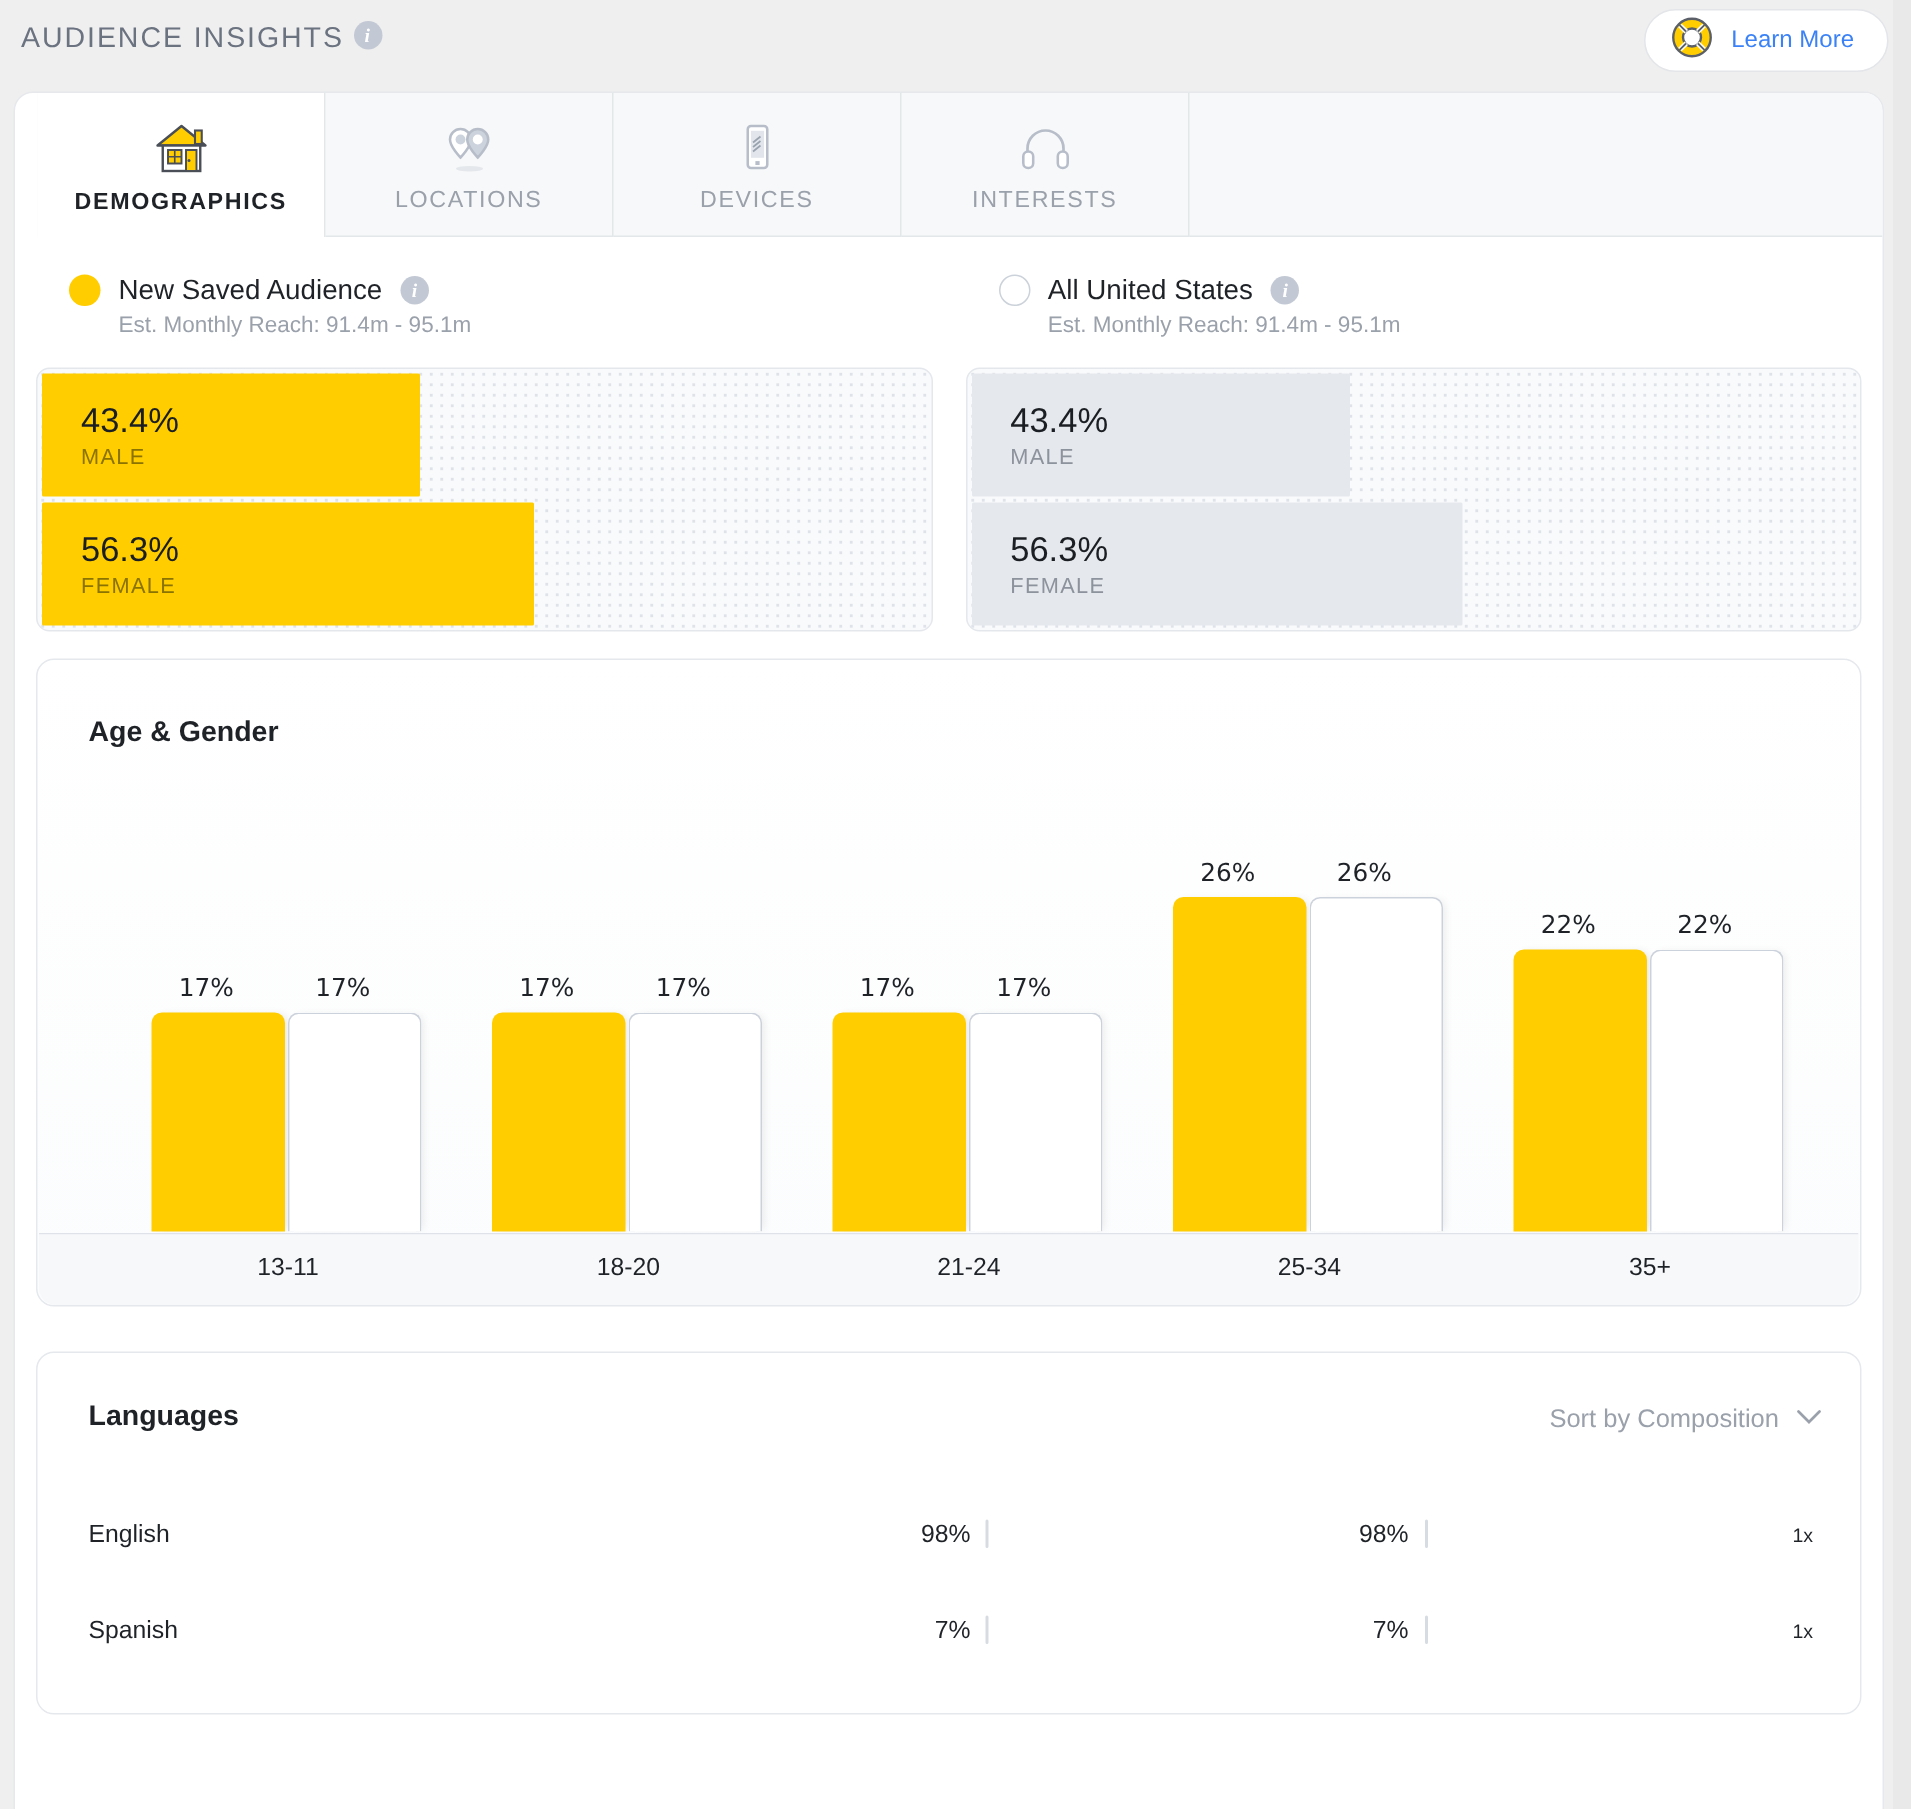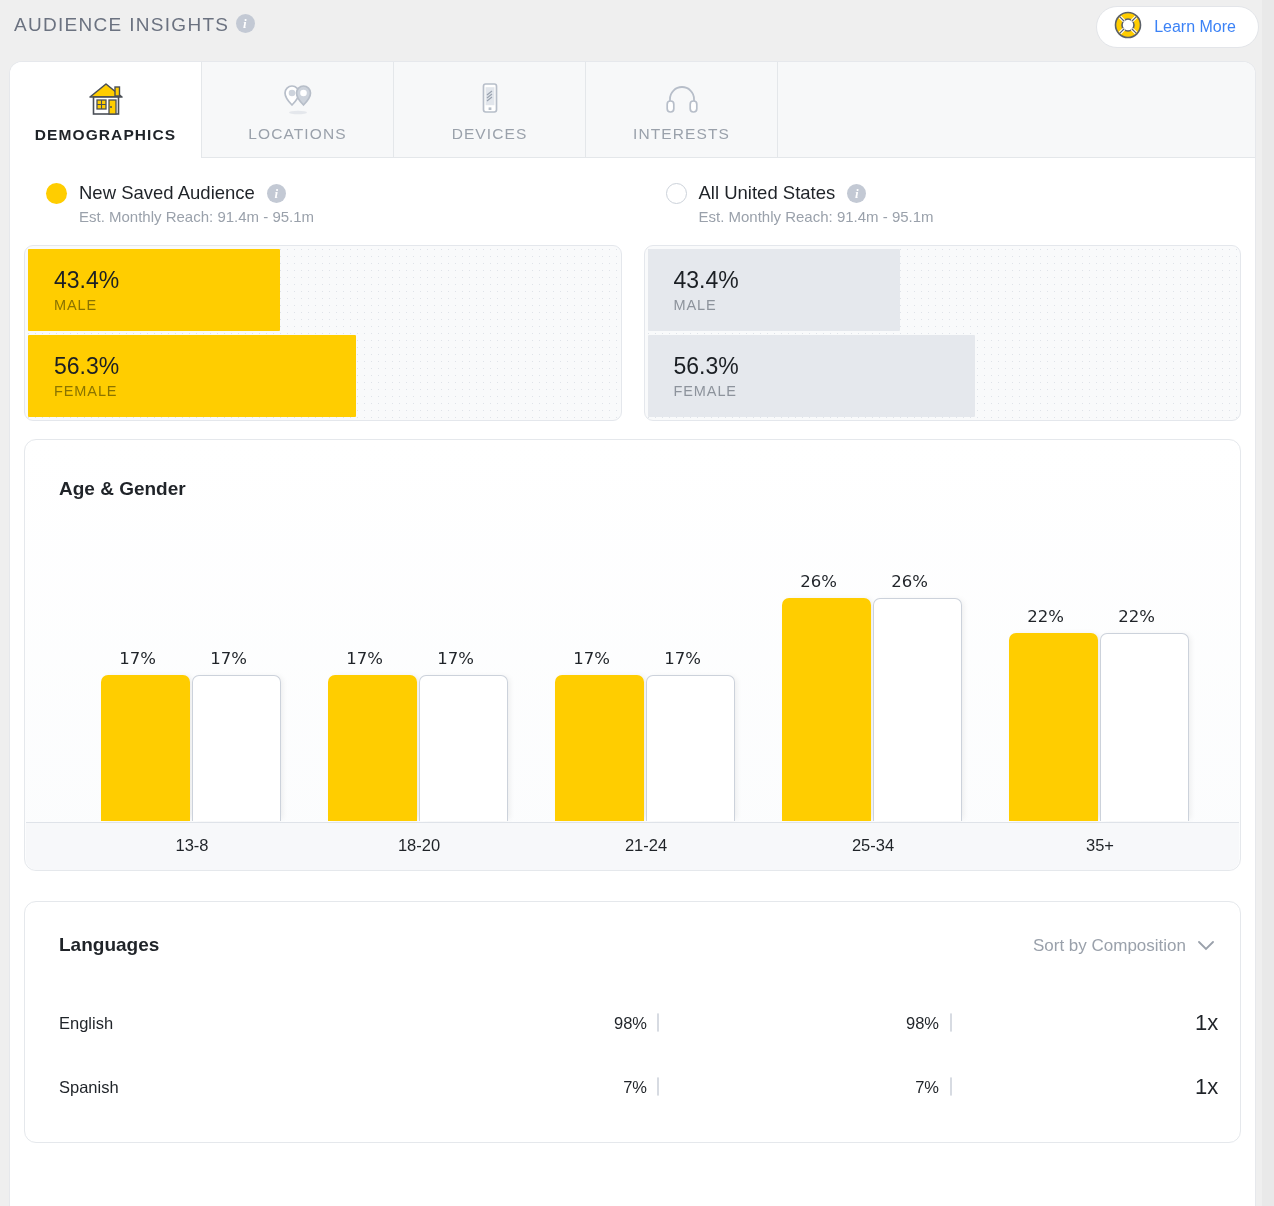--- a/index.html
+++ b/index.html
@@ -37,21 +37,21 @@
   .panel {
     position: absolute; left: 10px; top: 62px;
     width: 1245px; height: 1144px;
     background: #ffffff;
     border-radius: 12px 12px 0 0;
     box-shadow: 0 0 0 1px #e6e8ec;
     overflow: hidden;
   }
 
   
-  .tabs { position: relative; height: 96px; background: #f7f8f9; display: flex; }
+  .tabs { position: relative; height: 96px; background: #f7f8f9; display: flex; margin-left: 15px; }
   .tab {
     width: 192px; height: 96px;
     display: flex; flex-direction: column; align-items: center; justify-content: flex-end;
     padding-bottom: 14px; gap: 6px;
     border-right: 1px solid #e4e7ea;
     cursor: pointer; position: relative;
   }
   .tab .ticon { height: 42px; display: flex; align-items: center; justify-content: center; }
   .tab .tlabel {
     font-size: 15.5px; letter-spacing: 1.1px; color: #9aa1ab; font-weight: 400;
@@ -157,21 +157,21 @@
   }
   .lang-name {
     position: absolute; left: 34px; font-size: 16.5px; color: #1f2328;
   }
   .pctA { position: absolute; left: 560px; width: 62px; text-align: right;
           font-size: 16.5px; color: #1f2328; }
   .trackA { position: absolute; left: 632px; width: 218px; }
   .pctB { position: absolute; left: 852px; width: 62px; text-align: right;
           font-size: 16.5px; color: #1f2328; }
   .trackB { position: absolute; left: 925px; width: 218px; }
-  .ratio { position: absolute; left: 1170px; font-size: 22px; color: #1f2328; }
+  .ratio { position: absolute; left: 1170px; font-size: 13px; color: #1f2328; }
   .track {
     height: 13px; border-radius: 7px; background: #ffffff;
     border: 1.5px solid #d7dbe2; overflow: hidden; position: relative;
   }
   .track .fill { position: absolute; left: 0; top: 0; bottom: 0; border-radius: 6px; }
   .fill.yellow { background: #ffcd00; }
   .fill.grey { background: #cdd2da; }
 
   .scroll-gutter {
     position: absolute; right: 0; top: 0; width: 12px; height: 1206px;
@@ -355,21 +355,21 @@
               <div class="bar-lbl">22%</div>
               <div class="bar yellow" style="height: 188px;"></div>
             </div>
             <div class="bar-wrap">
               <div class="bar-lbl">22%</div>
               <div class="bar white" style="height: 188px;"></div>
             </div>
           </div>
         </div>
       <div class="axis" id="axis">
-          <div class="axis-tick" style="left: 76px;">13-8</div>
+          <div class="axis-tick" style="left: 76px;">13-11</div>
           <div class="axis-tick" style="left: 303px;">18-20</div>
           <div class="axis-tick" style="left: 530px;">21-24</div>
           <div class="axis-tick" style="left: 757px;">25-34</div>
           <div class="axis-tick" style="left: 984px;">35+</div>
         </div>
     </div>
 
     <div class="lang-card">
       <div class="lang-title">Languages</div>
 

